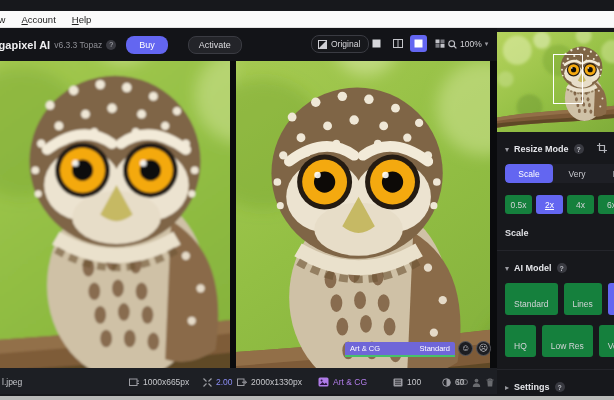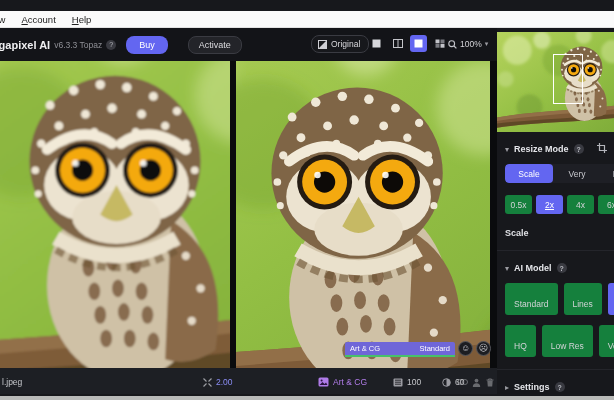--- a/index.html
+++ b/index.html
@@ -322,28 +322,42 @@
       <span class="chev">▾</span>
       <span>Additional Settings</span>
       <span class="badge">?</span>
     </div>
 
   </div>
 
   <div class="bottombar">
     <span class="bb" style="left:2px">l.jpeg</span>
 
+    <span class="bb" style="left:129px">
+      <svg class="icon" width="10" height="9" viewBox="0 0 10 9">
+          <rect x="0.5" y="1" width="7.5" height="6.5" fill="none" stroke="#9b9ca2"></rect>
+          <path d="M8,3 L10,3 M8,5.5 L10,5.5" stroke="#9b9ca2"></path>
+        </svg>
+      <span>1000x665px</span>
+    </span>
 
     <span class="bb" style="left:203px">
       <svg class="icon" width="9" height="9" viewBox="0 0 9 9">
           <path d="M0.5,0.5 L3.5,3.5 M8.5,0.5 L5.5,3.5 M0.5,8.5 L3.5,5.5 M8.5,8.5 L5.5,5.5" stroke="#9b9ca2" stroke-width="1.2"></path>
         </svg>
       <span class="purple-text">2.00</span>
     </span>
 
+    <span class="bb" style="left:237px">
+      <svg class="icon" width="10" height="9" viewBox="0 0 10 9">
+          <rect x="0.5" y="1" width="6.5" height="6.5" fill="none" stroke="#9b9ca2"></rect>
+          <path d="M5,4.2 L9.5,4.2 M7.8,2.5 L9.5,4.2 L7.8,5.9" fill="none" stroke="#9b9ca2"></path>
+        </svg>
+      <span>2000x1330px</span>
+    </span>
 
     <span class="bb" style="left:318px">
       <svg class="icon" width="11" height="10" viewBox="0 0 11 10">
           <rect x="0.5" y="0.5" width="10" height="9" rx="1.5" fill="#b07ce8"></rect>
           <circle cx="3.6" cy="3.4" r="1" fill="#2a1540"></circle>
           <path d="M1.5,8 L4.5,5 L6.5,7 L8,5.5 L9.5,8 Z" fill="#2a1540"></path>
         </svg>
       <span class="violet-text">Art &amp; CG</span>
     </span>
 

